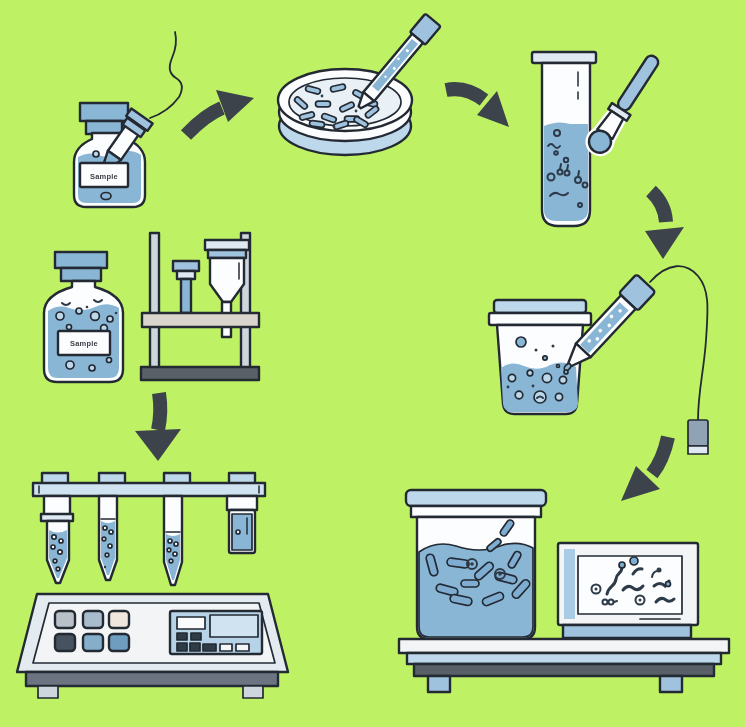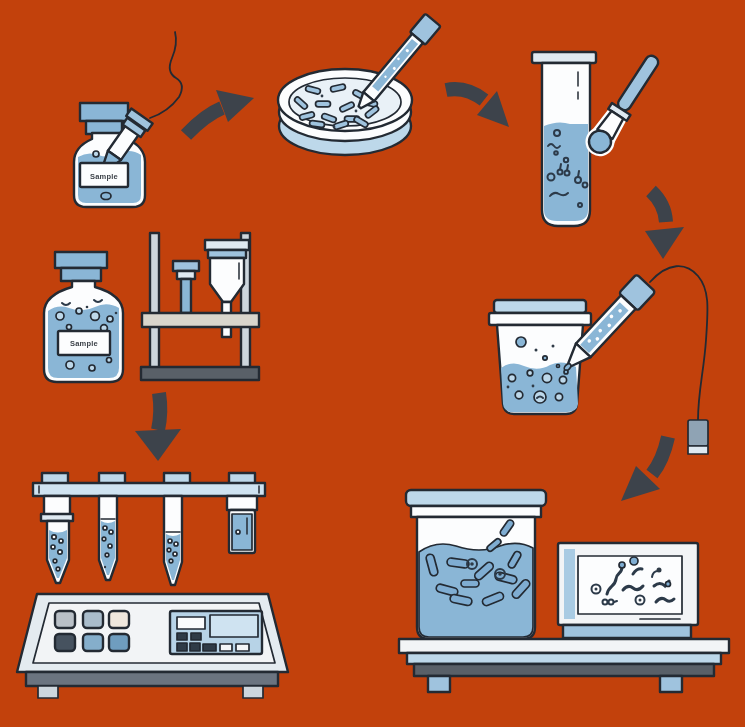--- a/index.html
+++ b/index.html
@@ -1,16 +1,16 @@
 <!DOCTYPE html>
 <html><head>
 <meta charset="utf-8">
 <style>
   html,body{margin:0;padding:0;background:#ffffff;}
-  .canvas{position:relative;width:745px;height:727px;background:#c2410c;overflow:hidden;
+  .canvas{position:relative;width:745px;height:727px;background:#bef264;overflow:hidden;
           font-family:"Liberation Sans", sans-serif;text-align:center;}
   svg{position:absolute;left:0;top:0;}
   
   .s  {stroke:#232a33;stroke-width:2.4;stroke-linejoin:round;stroke-linecap:round;}
   .s2 {stroke:#232a33;stroke-width:1.7;stroke-linejoin:round;stroke-linecap:round;}
   .thin{stroke:#232a33;stroke-width:1.5;fill:none;stroke-linecap:round;}
   .wire{stroke:#232a33;stroke-width:1.8;fill:none;stroke-linecap:round;}
   .f-liquid{fill:#8ab6d6;} .f-lblue{fill:#bdd8ea;} .f-mblue{fill:#9fc3de;}
   .f-pale{fill:#dfe9f1;}  .f-white{fill:#fcfdfe;} .f-floor{fill:#e9f1f7;}
   .f-none{fill:none;}     .f-beige{fill:#d9d5cc;} .f-darkbase{fill:#596068;}

